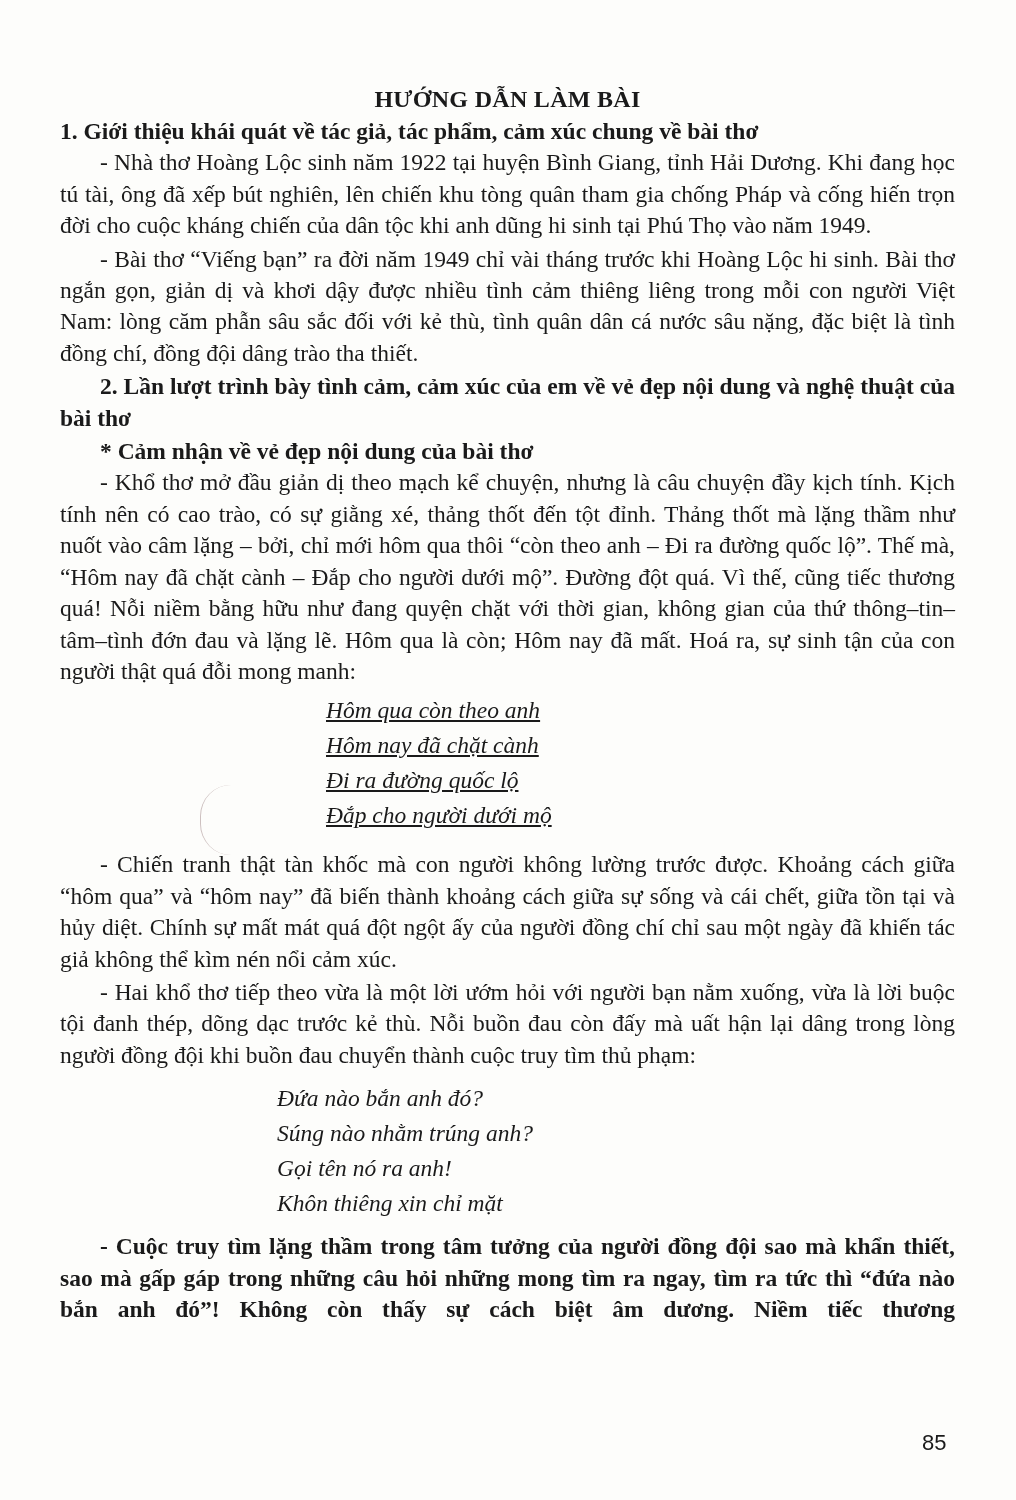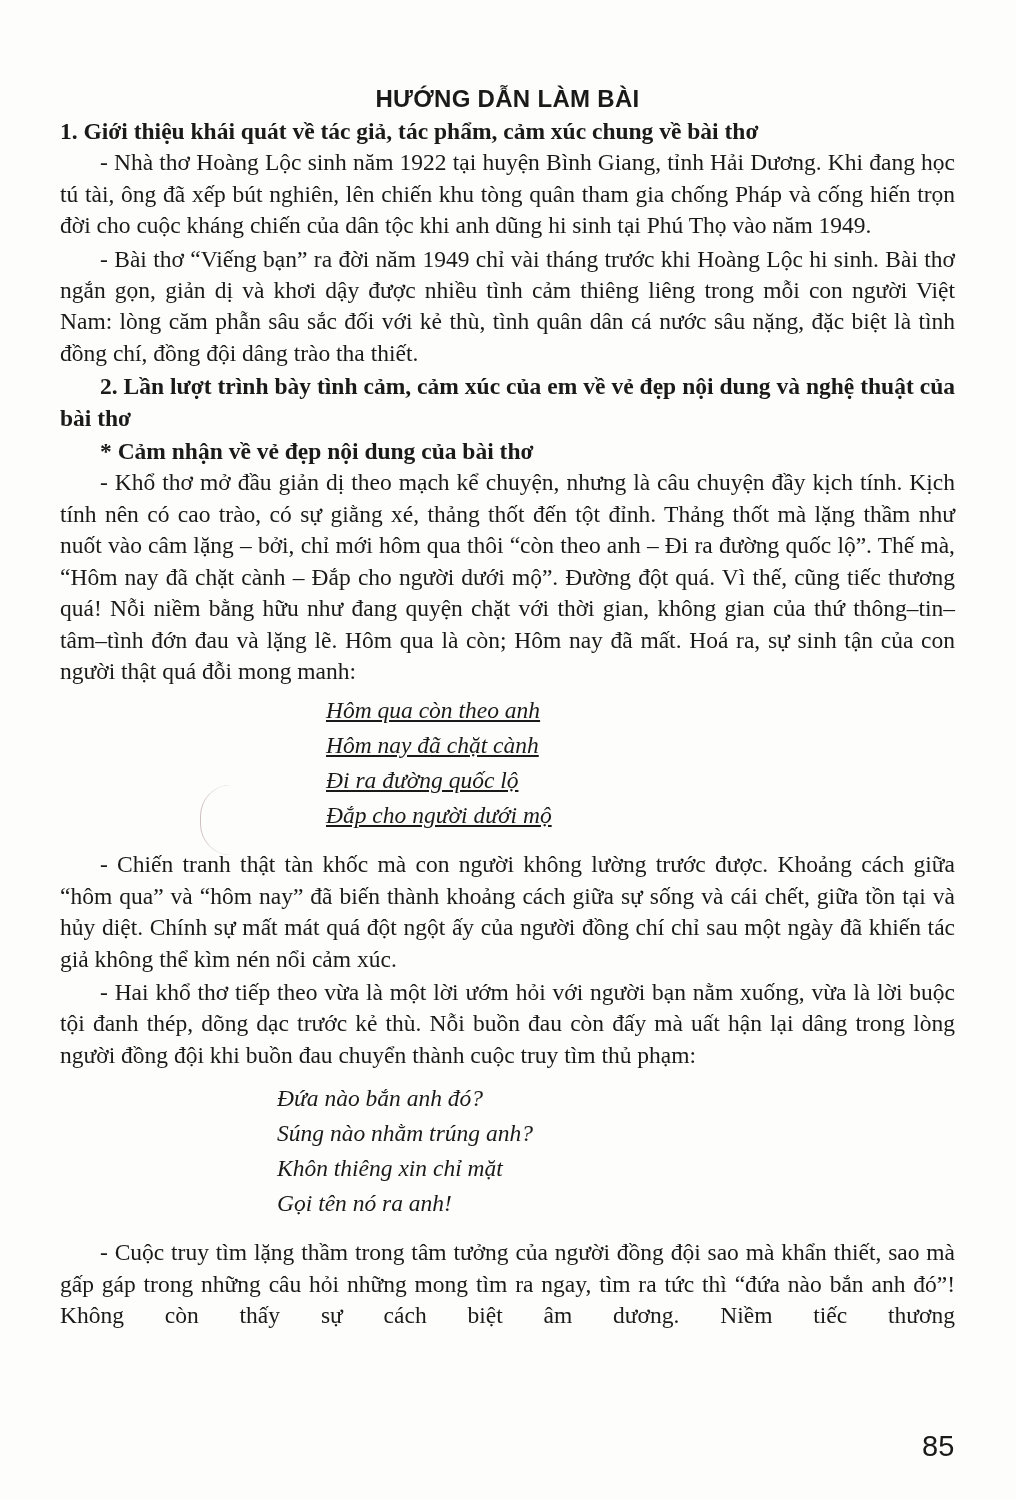--- a/index.html
+++ b/index.html
@@ -5,37 +5,37 @@
   html, body { margin: 0; padding: 0; }
   body {
     width: 1016px; height: 1500px; background: #fdfdfb; position: relative; overflow: hidden;
     color: #1a1a1a;
   }
   .page {
     position: absolute; left: 60px; top: 82px; width: 895px;
     font-family: "Liberation Serif", serif; font-size: 23.5px; line-height: 31.4px;
   }
   .title {
-    font-family: Liberation Sans, sans-serif; font-weight: bold; font-size: 24px;
+    font-family: Liberation Serif, serif; font-weight: bold; font-size: 24px;
     text-align: center; margin: 0; padding-left: 0px; line-height: 34px; letter-spacing: 0.3px;
   }
   .h1 { font-weight: bold; margin: 0; text-indent: 0; padding-left: 0; }
   .h1.indent { text-indent: 40px; }
   p { margin: 0; text-align: justify; text-align-last: left; }
   p.para { text-indent: 40px; }
   .gap { margin-top: 2px; }
   .sub { font-weight: bold; text-indent: 40px; margin-top: 2px; }
   .poem { margin: 0; padding: 0; list-style: none; font-style: italic; }
   .poem li { margin: 0; line-height: 35px; }
   .poem.p1 { padding-left: 266px; margin-top: 6px; text-decoration: underline; }
   .poem.p2 { padding-left: 217px; margin-top: 10px; }
   .bold { font-weight: normal; }
   .page-number {
     position: absolute; left: 922px; top: 1430px; font-family: "Liberation Sans", sans-serif;
-    font-size: 29px;
+    font-size: 22px;
   }
   .pencil-mark {
     position: absolute; left: 200px; top: 785px; width: 30px; height: 70px;
     border-left: 1px solid #b9a7a7; border-radius: 40px 0 0 40px; opacity: 0.7;
   }
 </style>
 </head>
 <body>
 
 <div class="pencil-mark"></div>
@@ -59,20 +59,20 @@
     <li>Đắp cho người dưới mộ</li>
   </ul>
 
   <p class="para" style="margin-top:16px;">- Chiến tranh thật tàn khốc mà con người không lường trước được. Khoảng cách giữa “hôm qua” và “hôm nay” đã biến thành khoảng cách giữa sự sống và cái chết, giữa tồn tại và hủy diệt. Chính sự mất mát quá đột ngột ấy của người đồng chí chỉ sau một ngày đã khiến tác giả không thể kìm nén nổi cảm xúc.</p>
 
   <p class="para gap"><span class="bold">- Hai khổ thơ tiếp theo</span><span> vừa là một lời ướm hỏi với người bạn nằm xuống, vừa là lời buộc tội đanh thép, dõng dạc trước kẻ thù. Nỗi buồn đau còn đấy mà uất hận lại dâng trong lòng người đồng đội khi buồn đau chuyển thành cuộc truy tìm thủ phạm:</span></p>
 
   <ul class="poem p2">
     <li>Đứa nào bắn anh đó?</li>
     <li>Súng nào nhằm trúng anh?</li>
+    <li>Gọi tên nó ra anh!</li>
     <li>Khôn thiêng xin chỉ mặt</li>
-    <li>Gọi tên nó ra anh!</li>
   </ul>
 
-  <p class="para" style="margin-top:16px; text-align-last: justify;">- Cuộc truy tìm lặng thầm trong tâm tưởng của người đồng đội sao mà khẩn thiết, sao mà gấp gáp trong những câu hỏi những mong tìm ra ngay, tìm ra tức thì “đứa nào bắn anh đó”! Không còn thấy sự cách biệt âm dương. Niềm tiếc thương</p>
+  <p class="para" style="margin-top:10px; text-align-last: justify; font-weight: bold;">- Cuộc truy tìm lặng thầm trong tâm tưởng của người đồng đội sao mà khẩn thiết, sao mà gấp gáp trong những câu hỏi những mong tìm ra ngay, tìm ra tức thì “đứa nào bắn anh đó”! Không còn thấy sự cách biệt âm dương. Niềm tiếc thương</p>
 </div>
 
 <div class="page-number">85</div>
 
 </body></html>

